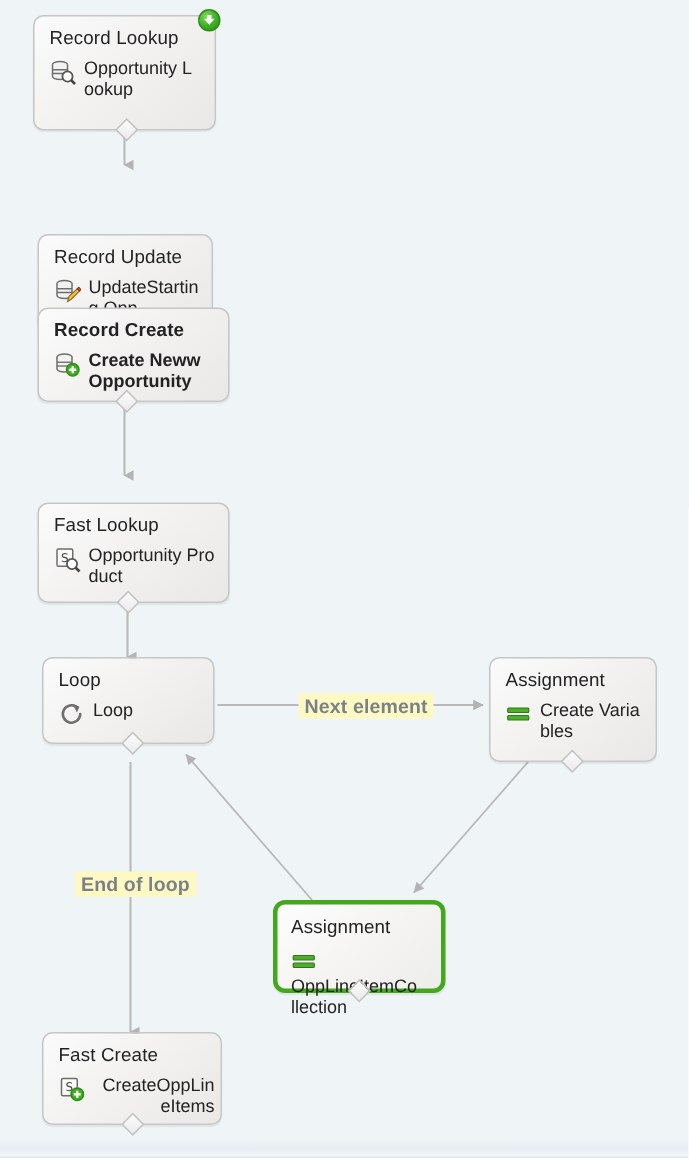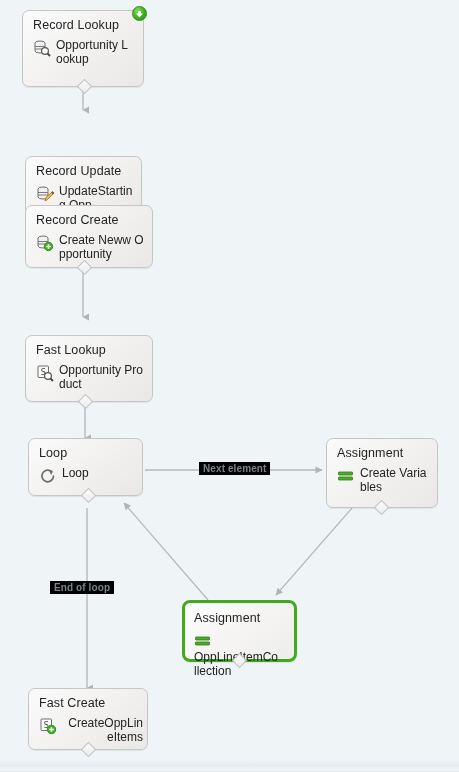--- a/index.html
+++ b/index.html
@@ -101,26 +101,26 @@
     height: 11px;
     background: linear-gradient(135deg, #fcfcfc, #eceaea);
     border: 1px solid #c3c3c3;
     transform: rotate(45deg);
     box-sizing: border-box;
   }
 
   
   .conn-label {
     position: absolute;
-    font-size: 10px;
+    font-size: 13px;
     font-weight: bold;
     color: #7a8288;
     letter-spacing: 0.1px;
     white-space: nowrap;
-    background: #000000;
+    background: #fef9c3;
     padding: 1px 4px;
   }
 
   
   .start-badge {
     position: absolute;
     width: 15px;
     height: 15px;
     border-radius: 50%;
     background: radial-gradient(circle at 35% 30%, #7ed957 0%, #3fae22 55%, #2e8c17 100%);
@@ -214,21 +214,21 @@
           <line x1="2" y1="10" x2="12" y2="10" stroke="#6e6e6e" stroke-width="0.9"></line>
           <path d="M9,16 L10,12.5 L15.5,7.5 L17,9 L11.5,14.5 Z" fill="#f5c242" stroke="#8a6d1d" stroke-width="0.8"></path>
           <path d="M15.5,7.5 L17,9 L18,8 L16.5,6.5 Z" fill="#cc4b3a" stroke="#8a3024" stroke-width="0.7"></path>
         </svg>
       </span>
       <span class="node-label wide">UpdateStarting Opp</span>
     </div>
     <div class="handle-diamond" style="left:53px; bottom:-6px;"></div>
   </div>
 
-  <div class="node" style="left:25px; top:205px; width:128px; height:63px;">
+  <div class="node" style="left:25px; top:205px; width:128px; height:63px;font-weight:bold;">
     <div class="node-title">Record Create</div>
     <div class="node-body">
       <span class="node-icon">
         <svg width="18" height="18" viewBox="0 0 18 18">
           <ellipse cx="7" cy="4" rx="5" ry="2" fill="#f2f2f2" stroke="#6e6e6e" stroke-width="1"></ellipse>
           <path d="M2,4 L2,12 A5,2 0 0 0 12,12 L12,4" fill="#f2f2f2" stroke="#6e6e6e" stroke-width="1"></path>
           <line x1="2" y1="7.5" x2="12" y2="7.5" stroke="#6e6e6e" stroke-width="0.9"></line>
           <line x1="2" y1="10" x2="12" y2="10" stroke="#6e6e6e" stroke-width="0.9"></line>
           <circle cx="12.5" cy="12.5" r="4.2" fill="#3fae22" stroke="#2d8a16" stroke-width="0.9"></circle>
           <path d="M11.7,10.2 L13.3,10.2 L13.3,11.7 L14.8,11.7 L14.8,13.3 L13.3,13.3 L13.3,14.8 L11.7,14.8 L11.7,13.3 L10.2,13.3 L10.2,11.7 L11.7,11.7 Z" fill="#ffffff"></path>

